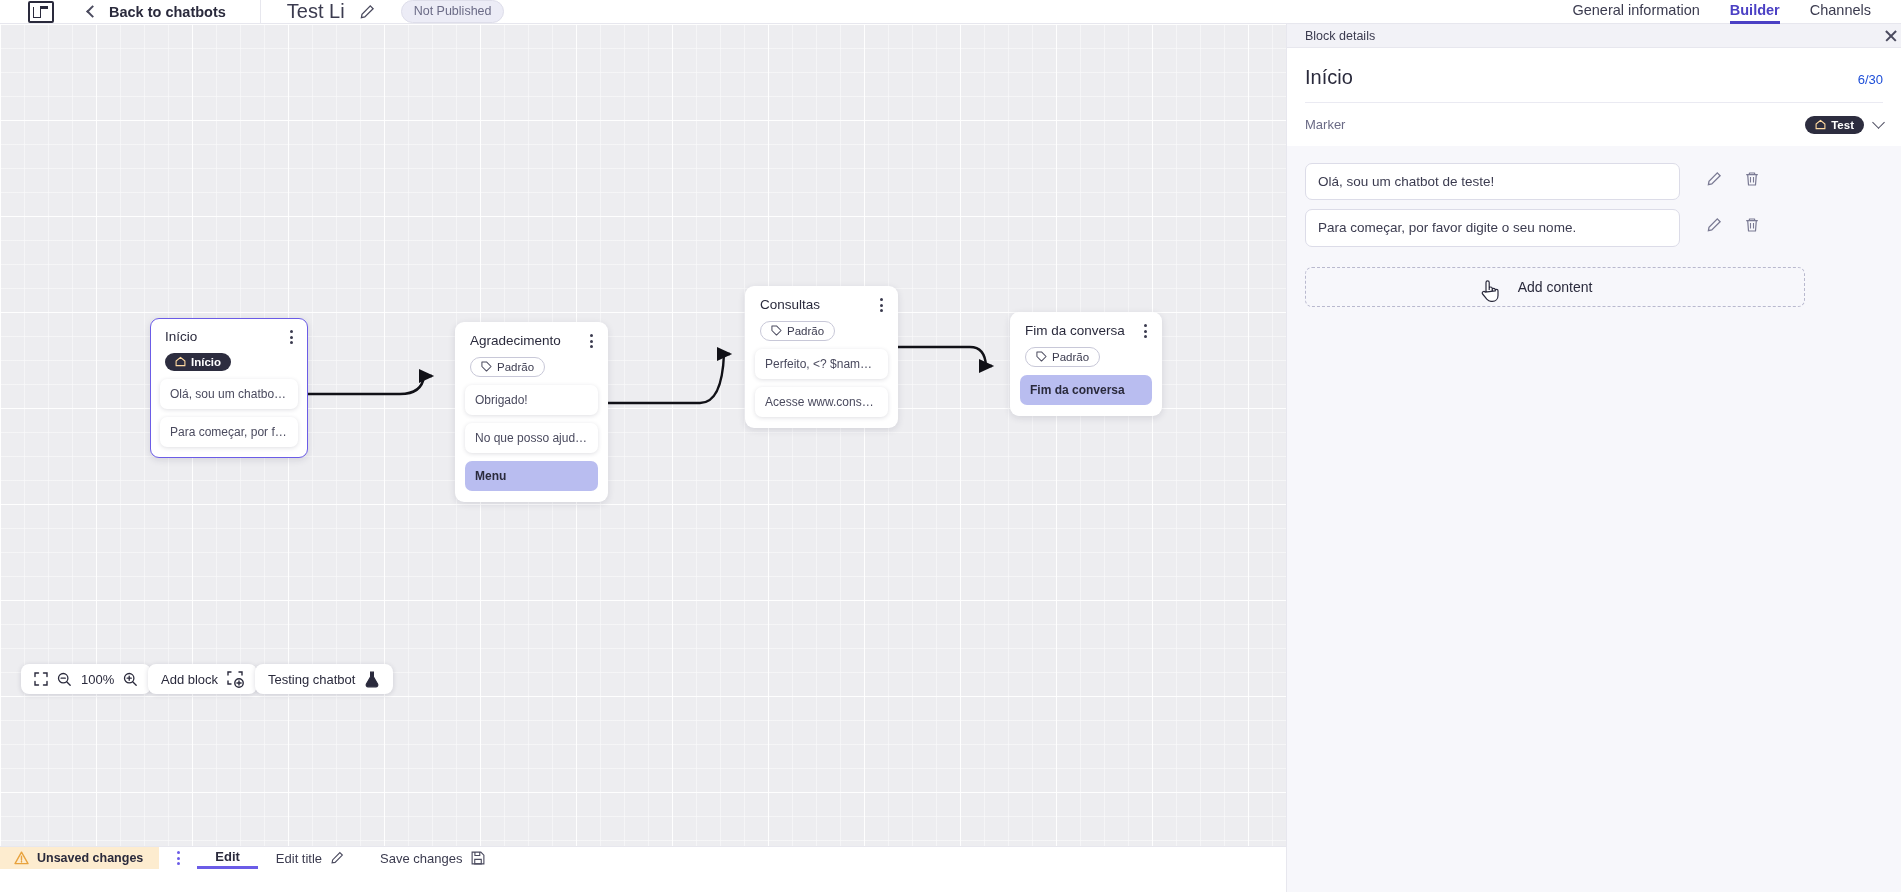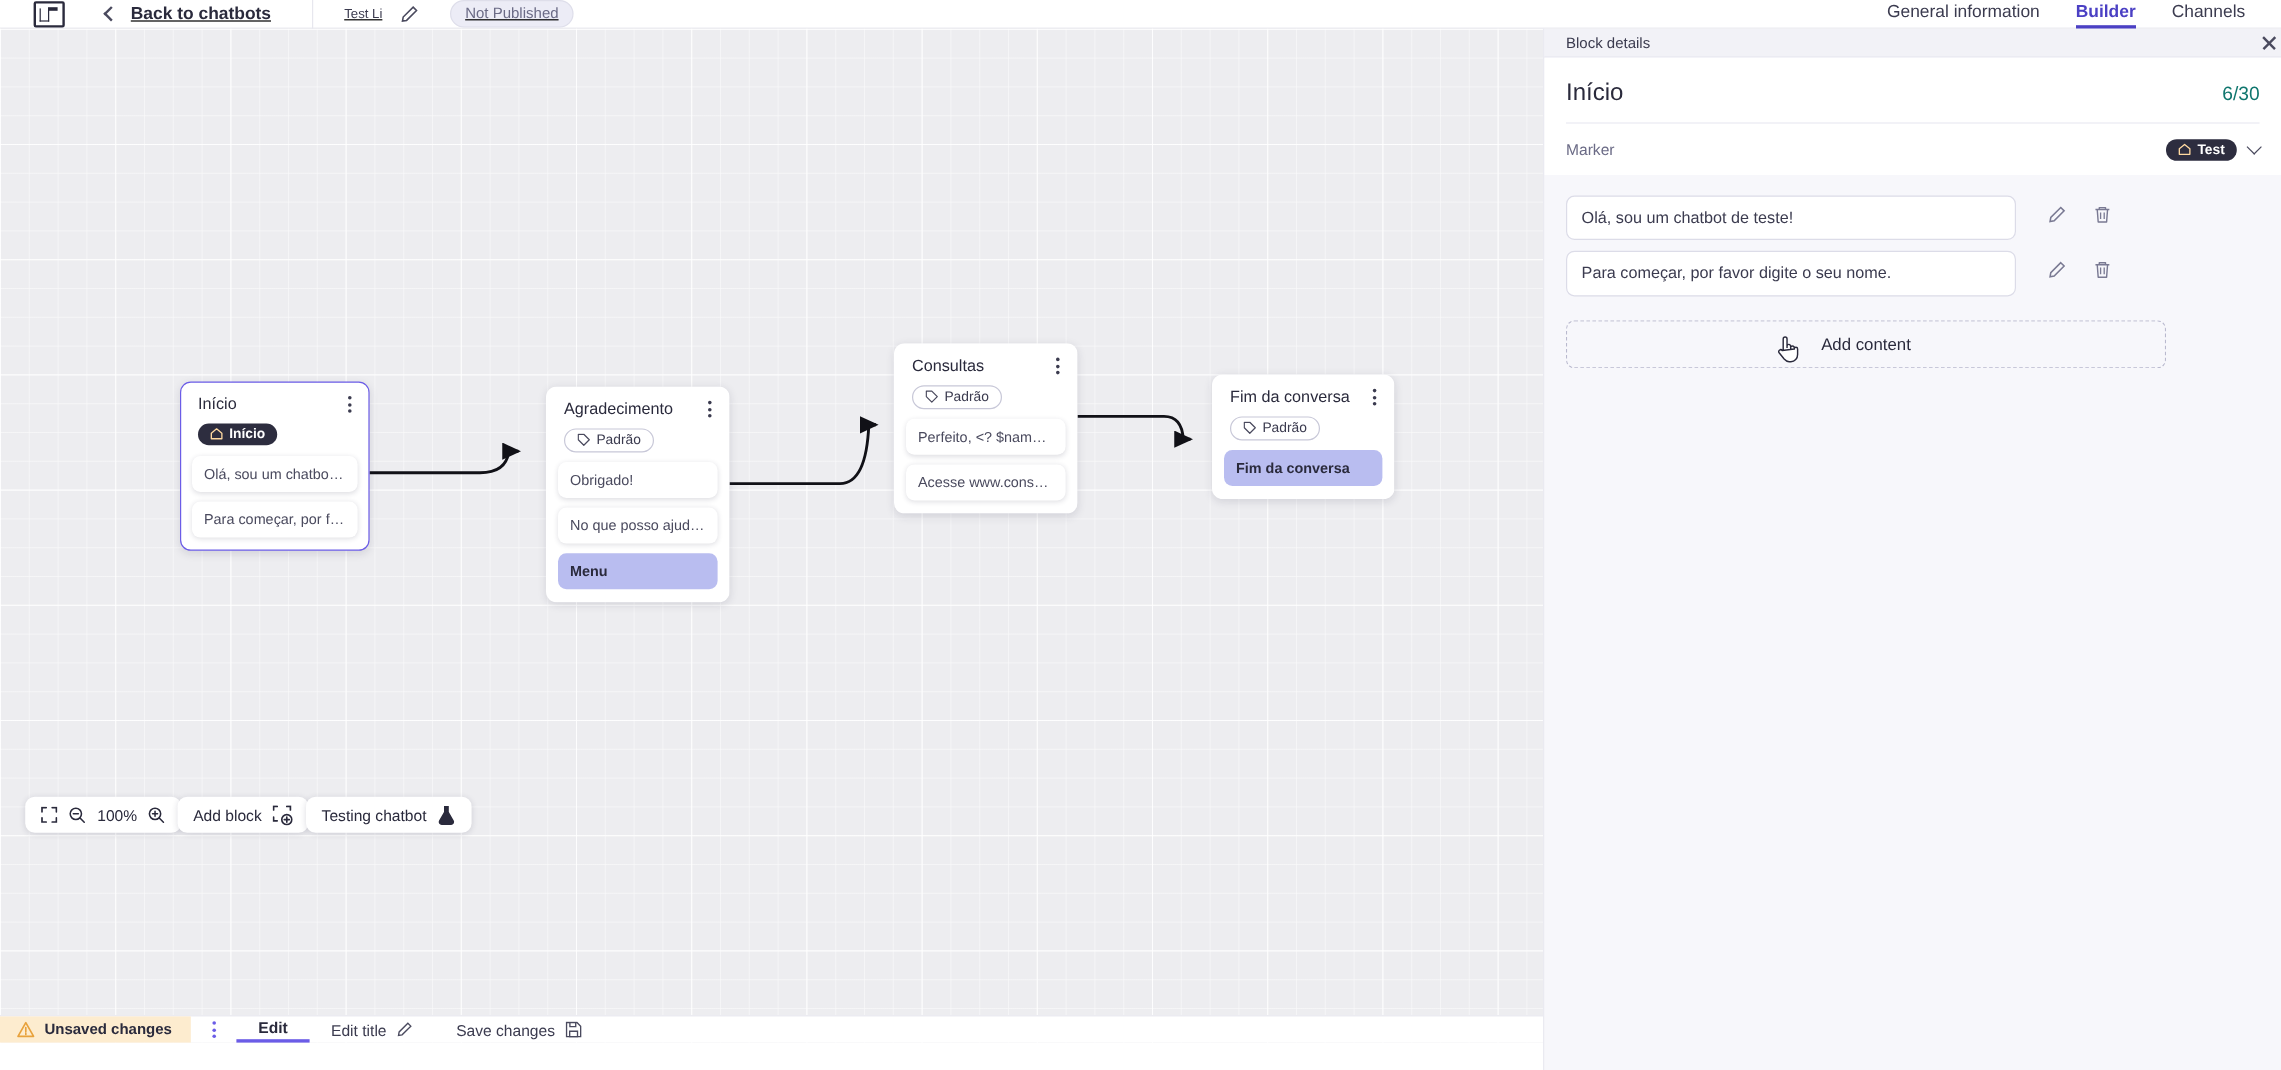--- a/index.html
+++ b/index.html
@@ -8,21 +8,21 @@
     font-family: "Liberation Sans", sans-serif;
     background: #ffffff;
     overflow: hidden;
   }
   .app { position: relative; width: 1901px; height: 892px; }
 
   
   .topbar {
     position: absolute; left: 0; top: 0; width: 1901px; height: 24px;
     background: #ffffff; border-bottom: 1px solid #e7e7ee;
-    display: flex; align-items: center; text-decoration: underline;
+    display: flex; align-items: center;
   }
   .logo-box {
     width: 26px; height: 22px; margin-left: 28px;
     border: 2px solid #2a2a3c; border-radius: 2px;
     position: relative; flex: none;
   }
   .logo-box::before {
     content: ""; position: absolute; left: 3px; top: 4px;
     width: 6px; height: 10px; border: 1.5px solid #2a2a3c; border-top: none;
   }
@@ -34,21 +34,21 @@
     display: flex; align-items: center; gap: 12px;
     margin-left: 34px; cursor: pointer;
   }
   .chev-left {
     width: 9px; height: 9px; border-left: 2px solid #4a4a5e; border-bottom: 2px solid #4a4a5e;
     transform: rotate(45deg); flex: none;
   }
   .back-label { font-size: 14.5px; font-weight: 700; color: #2a2a3c; white-space: nowrap; }
   .topbar-sep { width: 1px; height: 24px; background: #e7e7ee; margin-left: 34px; }
   .bot-title {
-    font-size: 11px; color: #3b3b4f; margin-left: 26px; white-space: nowrap;
+    font-size: 20px; color: #3b3b4f; margin-left: 26px; white-space: nowrap;
   }
   .pencil-ic { margin-left: 14px; width: 16px; height: 16px; flex: none; cursor: pointer; }
   .pub-badge {
     margin-left: 26px; padding: 3px 12px 4px; border-radius: 14px;
     background: #ececf6; color: #6b6b86; font-size: 12.5px; white-space: nowrap;
     border: 1px solid #dedeea;
   }
 
   .top-tabs {
     position: absolute; right: 0; top: 0; height: 24px;
@@ -150,21 +150,21 @@
   }
   .close-x::before { transform: rotate(45deg); }
   .close-x::after { transform: rotate(-45deg); }
 
   .panel-body { background: #ffffff; padding: 0 18px; }
   .blk-title-row {
     display: flex; align-items: baseline; justify-content: space-between;
     padding: 18px 0 13px; border-bottom: 1px solid #eaeaf2;
   }
   .blk-title { font-size: 20px; color: #2a2a3c; }
-  .blk-count { font-size: 16px; color: #0f766e; }
+  .blk-count { font-size: 13px; color: #1d4ed8; }
 
   .marker-row {
     display: flex; align-items: center; justify-content: space-between;
     padding: 13px 0 12px;
   }
   .marker-label { font-size: 13px; color: #6b6b86; }
   .marker-right { display: flex; align-items: center; gap: 10px; }
   .chev-down {
     width: 9px; height: 9px; border-right: 1.8px solid #4a4a5e; border-bottom: 1.8px solid #4a4a5e;
     transform: rotate(45deg); margin-bottom: 4px; cursor: pointer; flex: none;

